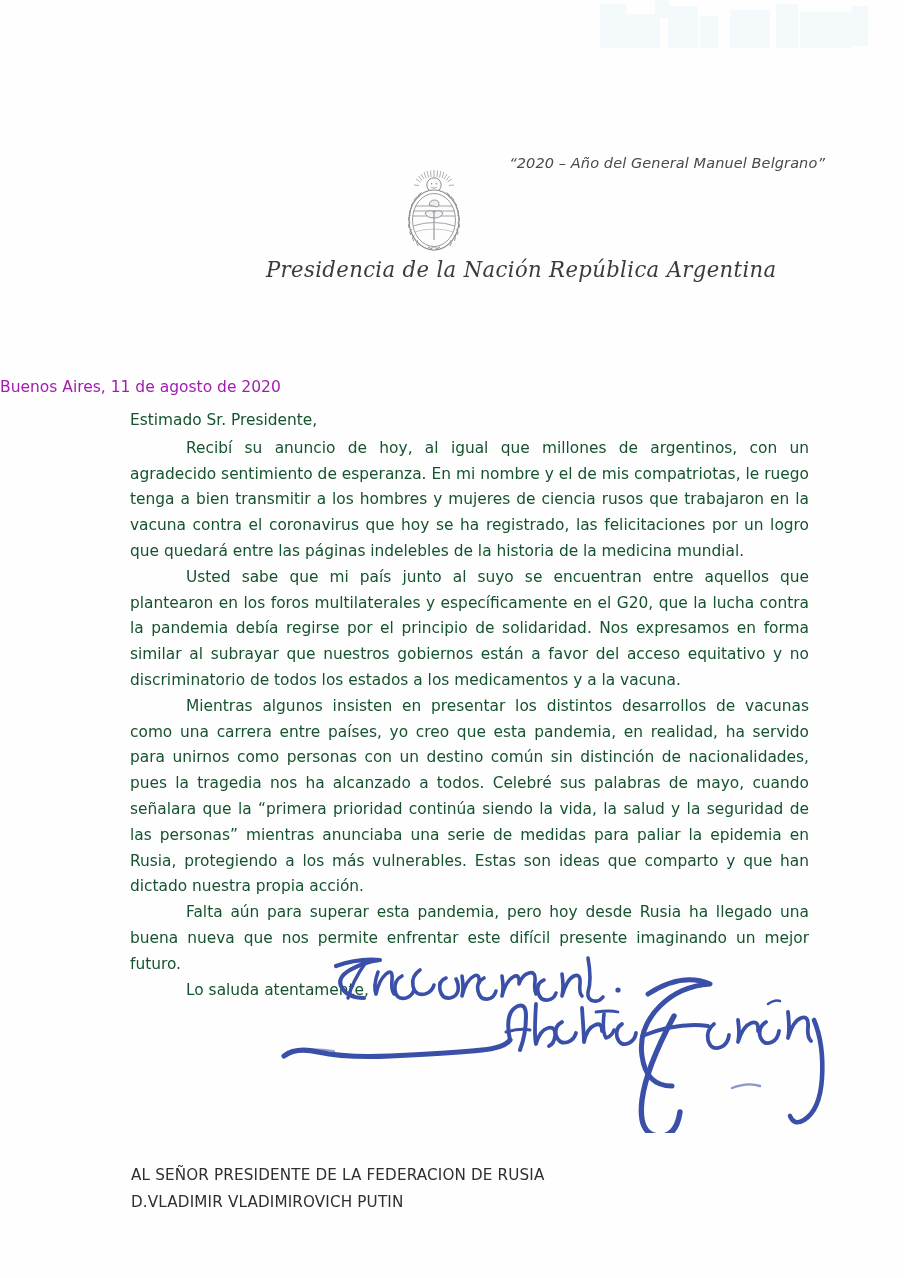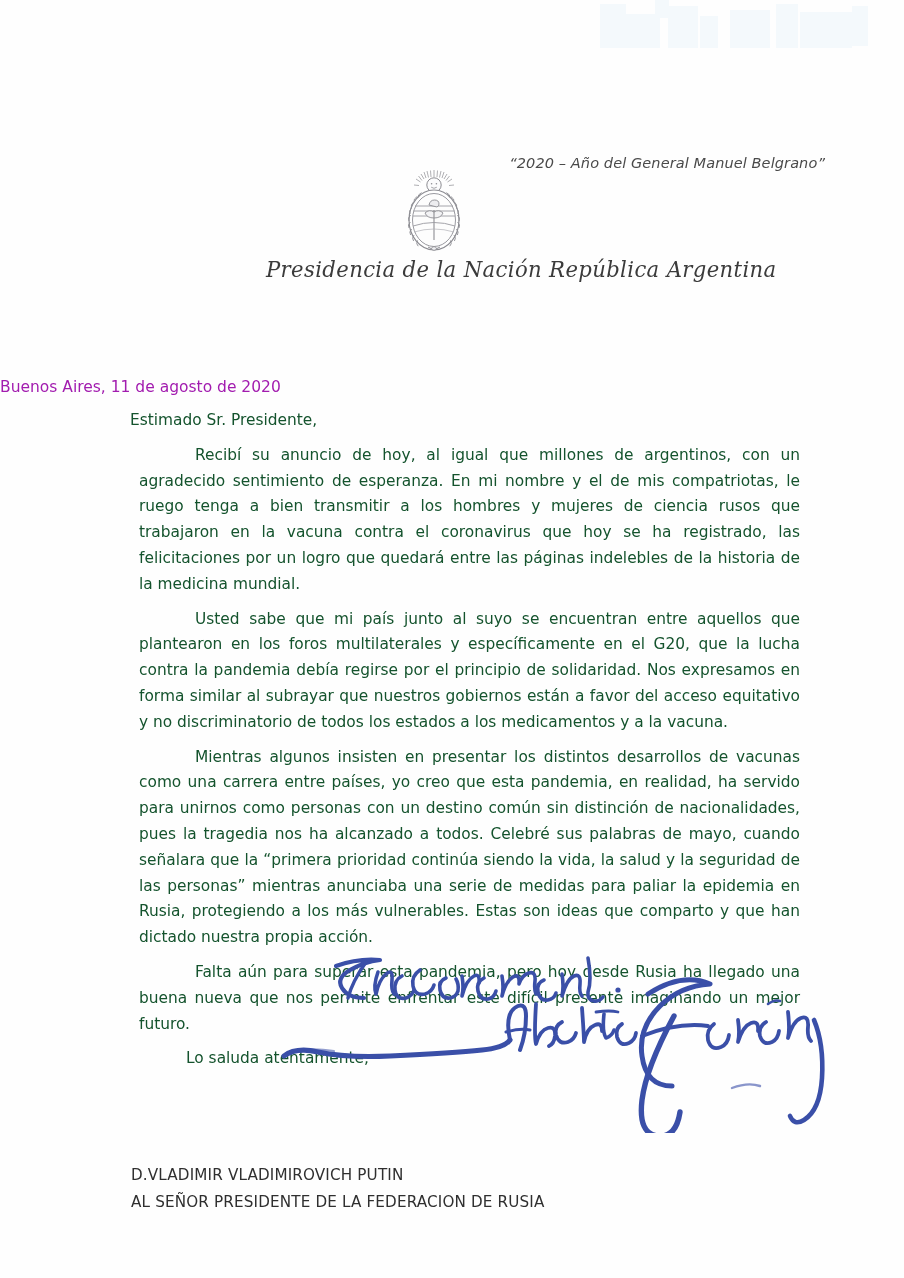--- a/index.html
+++ b/index.html
@@ -103,21 +103,21 @@
     font-family: "DejaVu Sans", sans-serif;
     font-size: 15.4px;
     line-height: 25.8px;
     color: #14532d;
   }
   .salutation {
     margin: 0 0 2px 0;
     text-align: left;
   }
   .para {
-    margin: 9px;
+    margin: 0;
     text-align: justify;
     text-indent: 56px;
   }
   .closing {
     margin: 0;
     text-align: left;
     text-indent: 56px;
   }
 
   
@@ -289,17 +289,17 @@
         <path d="M496 94 q-8 5 -6 14 q3 10 12 6 q6 -3 7 -11" stroke-width="3.8"></path>
         <path d="M518 84 q2 18 0 26 q5 -17 13 -20 q8 -3 7 9 q-1 10 3 14" stroke-width="3.8"></path>
         <path d="M498 76 q7 -5 12 -3" stroke-width="2.6"></path>
         <path d="M544 92 q10 24 8 58 q-2 32 -18 42 q-10 6 -14 -4" stroke-width="4.6"></path>
         <path d="M462 160 q16 -6 28 -2" stroke-width="2.4" opacity=".6"></path>
       </g>
     </svg>
   </div>
 
   <div class="recipient">
+    <div>AL SEÑOR PRESIDENTE DE LA FEDERACION DE RUSIA</div>
     <div>D.VLADIMIR VLADIMIROVICH PUTIN</div>
-    <div>AL SEÑOR PRESIDENTE DE LA FEDERACION DE RUSIA</div>
   </div>
 
 </div>
 
 </body></html>

